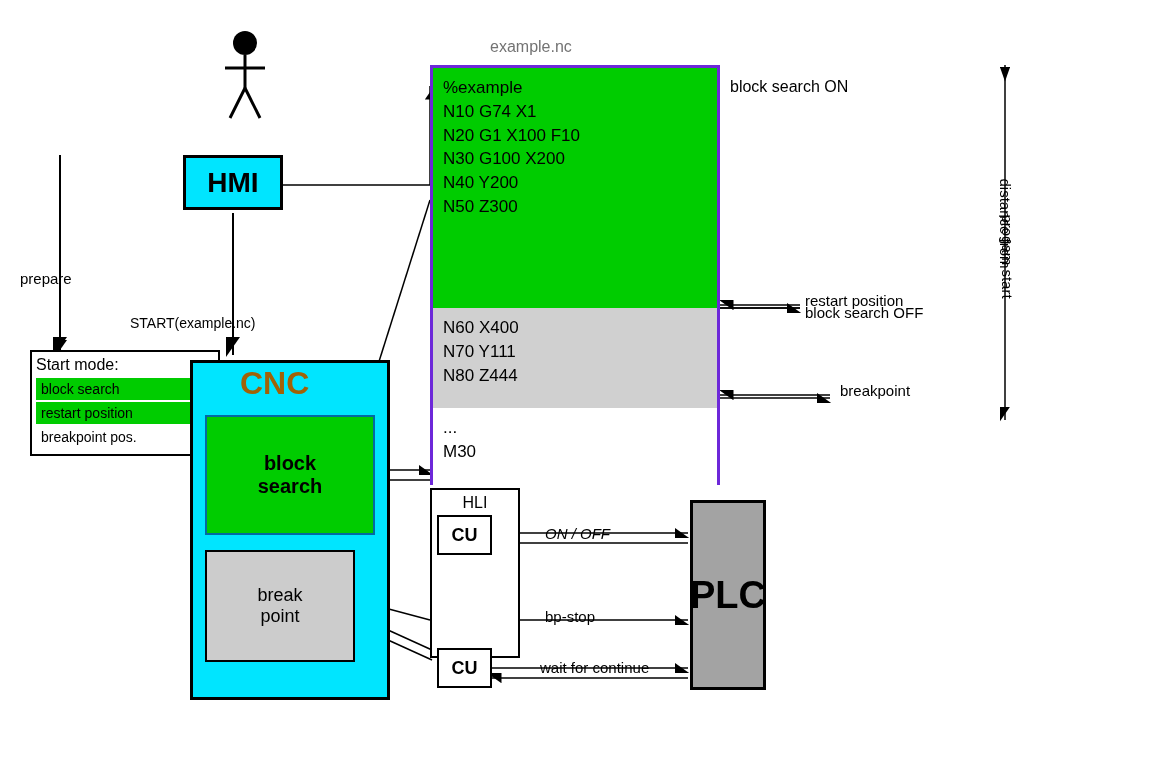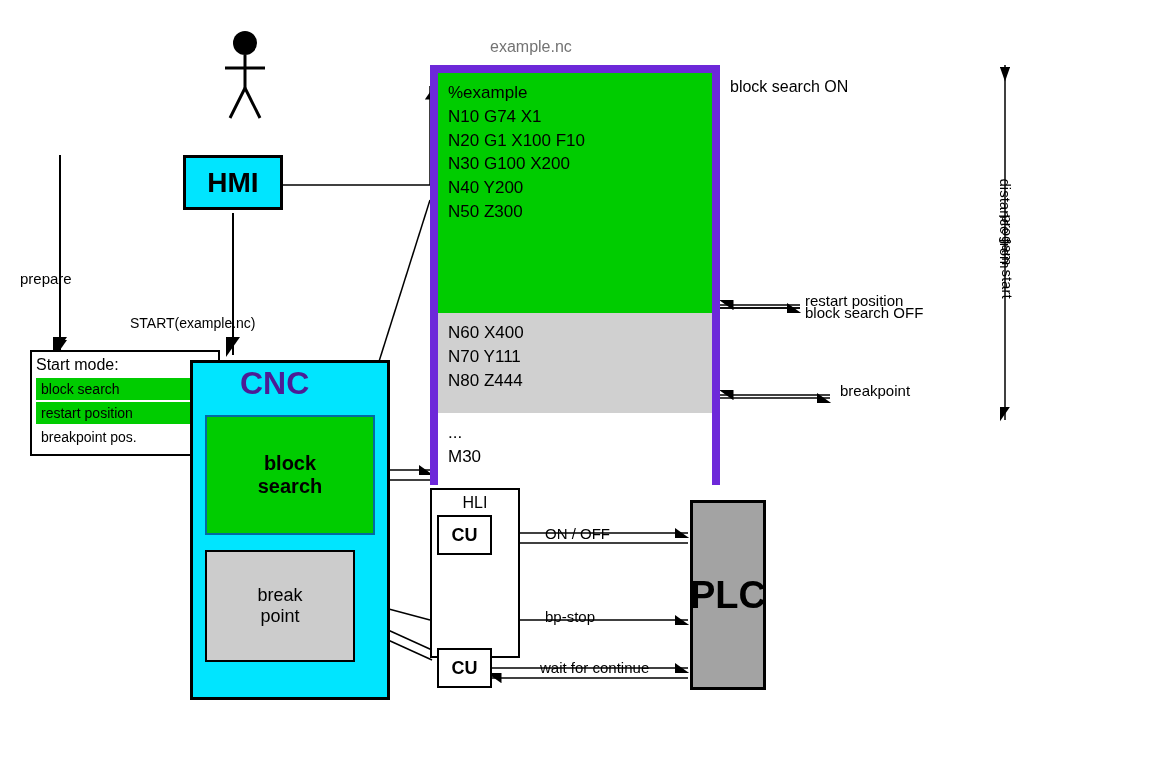--- a/index.html
+++ b/index.html
@@ -82,21 +82,21 @@
       height: 340px;
       background: #00e5ff;
       border: 3px solid black;
     }
     .cnc-label {
       position: absolute;
       top: 365px;
       left: 240px;
       font-size: 32px;
       font-weight: bold;
-      color: #4c1d95;
+      color: #a16207;
     }
 
     
     .block-search-box {
       position: absolute;
       top: 415px;
       left: 205px;
       width: 170px;
       height: 120px;
       background: #00cc00;
@@ -131,21 +131,21 @@
       text-align: center;
     }
 
     
     .nc-file-box {
       position: absolute;
       top: 65px;
       left: 430px;
       width: 290px;
       height: 420px;
-      border: 8px solid #6d28d9;
+      border: 3px solid #6d28d9;
       background: white;
     }
     .nc-file-green {
       background: #00cc00;
       height: 240px;
       padding: 8px 10px;
     }
     .nc-file-gray {
       background: #d0d0d0;
       height: 100px;
@@ -394,21 +394,21 @@
   </div>
 
   <div class="cu-box" style="position:absolute; top:648px; left:437px;">
     <span class="cu-label">CU</span>
   </div>
 
   <div class="plc-box">
     <span class="plc-label">PLC</span>
   </div>
 
-  <div class="text-label" style="top:525px; left:545px; font-size:15px;">ON / OFF</div>
+  <div class="text-label" style="top:525px; left:545px; font-size:15px;font-style:italic;">ON / OFF</div>
 
   <div class="text-label" style="top:608px; left:545px; font-size:15px;">bp-stop</div>
 
   <div class="text-label" style="top:658px; left:540px; font-size:15px; line-height:1.3;">
     <span>wait for
 continue</span>
   </div>
 
 </div>
 

